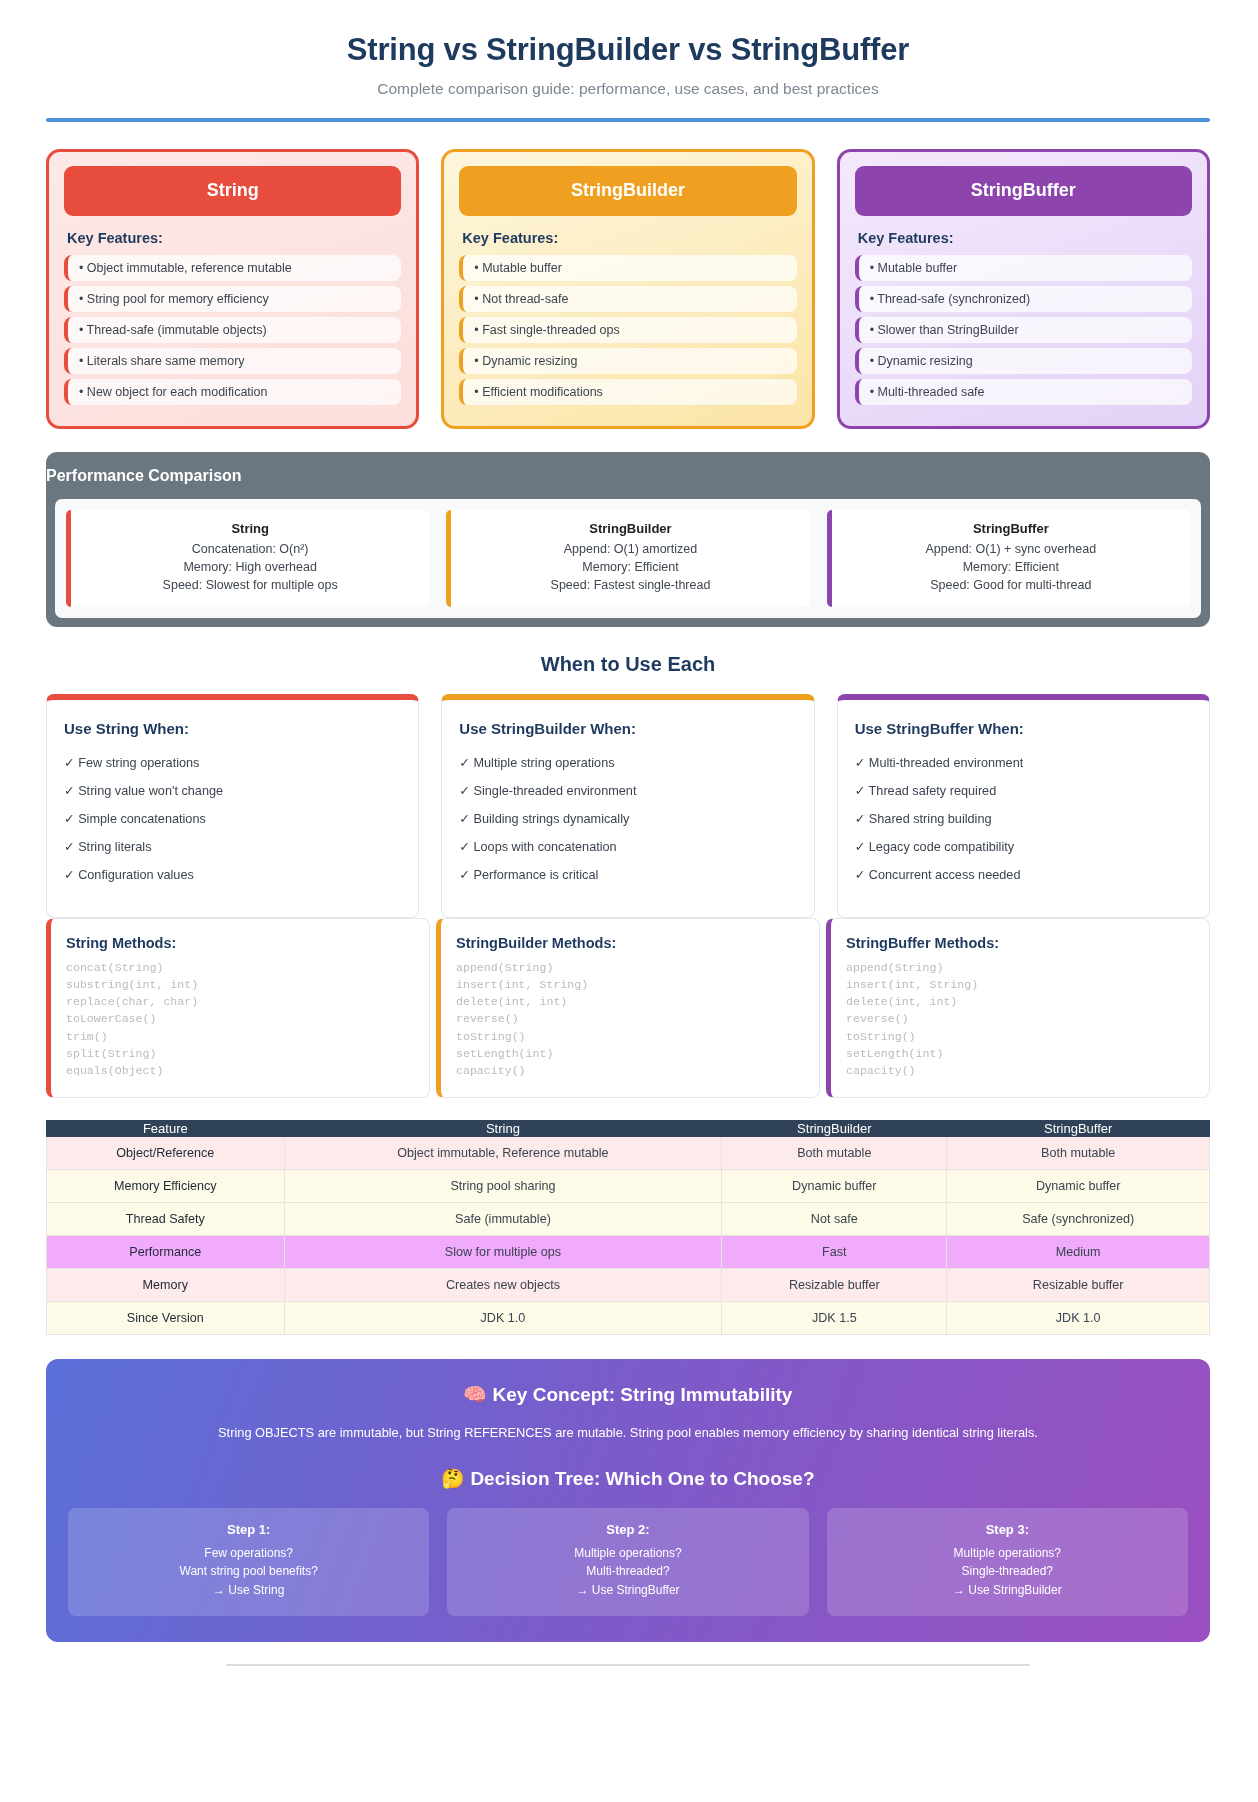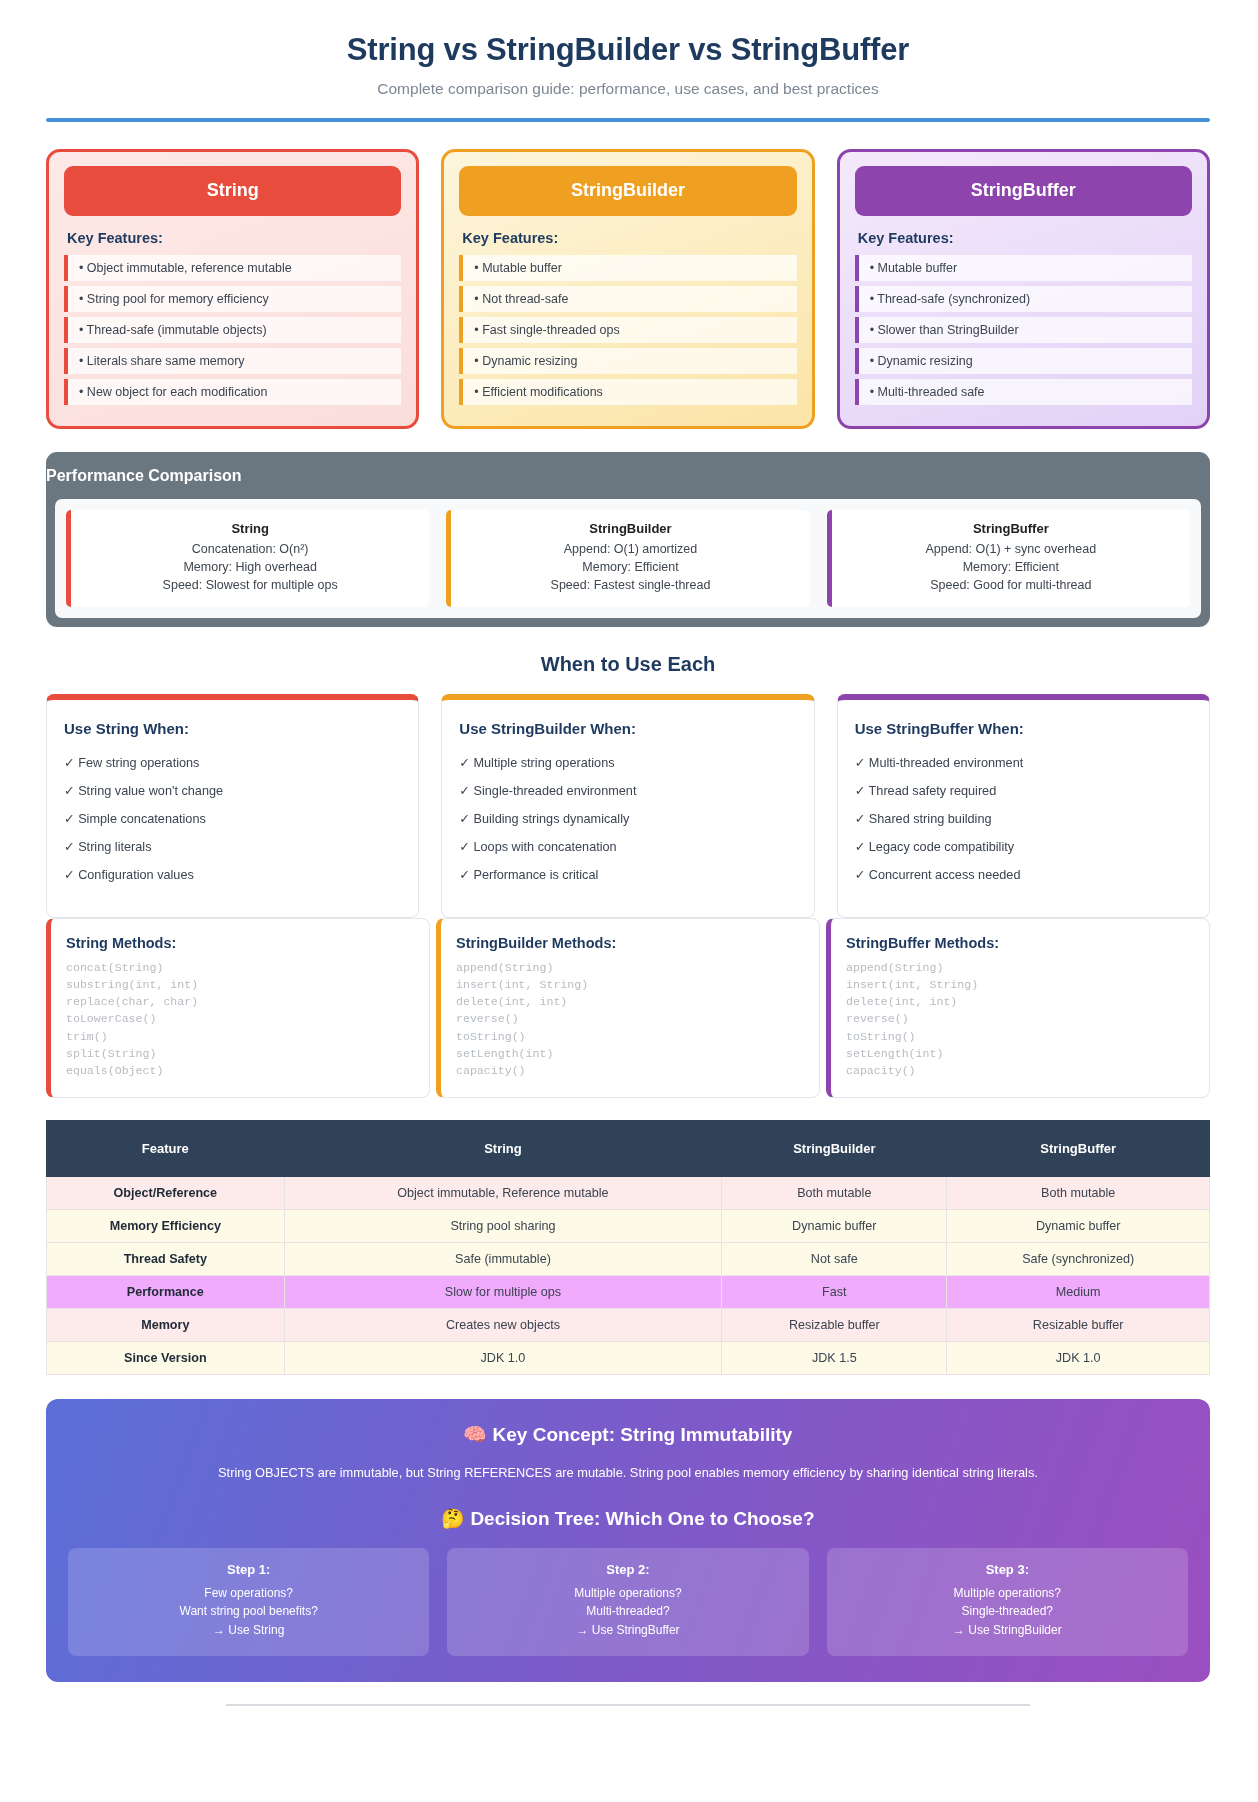--- a/index.html
+++ b/index.html
@@ -37,21 +37,21 @@
   .tcard-hd {
     border-radius: 9px; color: #fff; text-align: center;
     font-size: 18px; font-weight: bold; padding: 14px 0 15px 0;
   }
   .red    .tcard-hd { background:#e74c3c; }
   .orange .tcard-hd { background:#f0a020; }
   .purple .tcard-hd { background:#8e44ad; }
   .kf-label { font-size: 14.5px; font-weight: bold; color:#1f3a5f; margin:14px 0 9px 3px; }
   .feat {
     background: rgba(255,255,255,0.72);
-    border-radius: 0; padding: 6px 8px 6px 11px;
+    border-radius: 8px; padding: 6px 8px 6px 11px;
     font-size: 12.5px; color:#3b4450; margin-bottom: 5px;
   }
   .red .feat    { border-left: 4px solid #e74c3c; }
   .orange .feat { border-left: 4px solid #f0a020; }
   .purple .feat { border-left: 4px solid #8e44ad; }
 
   
   .perf {
     margin-top: 23px; border-radius: 11px; overflow: hidden;
     background:#6b7780; padding-bottom: 9px;
@@ -106,28 +106,28 @@
     font-family: "Liberation Mono", "DejaVu Sans Mono", monospace;
     font-size: 11.6px; color:#b7bcc2; line-height: 1.47;
   }
 
   
   table.cmp {
     width:100%; border-collapse: collapse; margin-top: 22px;
     font-size: 12.6px;
   }
   table.cmp th {
-    background:#2f4257; color:#fff; font-weight:bold; padding: 20px 6px;
+    background:#2f4257; color:#fff; font-weight:normal; padding: 0 6px;
     font-size: 13px; border: 1px solid #2f4257;
   }
   table.cmp td {
     padding: 9px 6px; text-align:center; border:1px solid #e8e2e2;
     color:#3b4450;
   }
-  table.cmp td.feat-col { font-weight:bold; color:#1f2a36; }
+  table.cmp td.feat-col { font-weight:normal; color:#1f2a36; }
   table.cmp tr.r0 td { background:#fdeaea; }
   table.cmp tr.r1 td { background:#fdfbe8; }
   table.cmp tr.r2 td { background:#fdfbe8; }
   table.cmp tr.r3 td { background:#f0abfc; }
   table.cmp tr.r4 td { background:#fdeaea; }
   table.cmp tr.r5 td { background:#fdfbe8; }
 
   
   .bottom {
     margin-top: 24px; border-radius: 12px;

